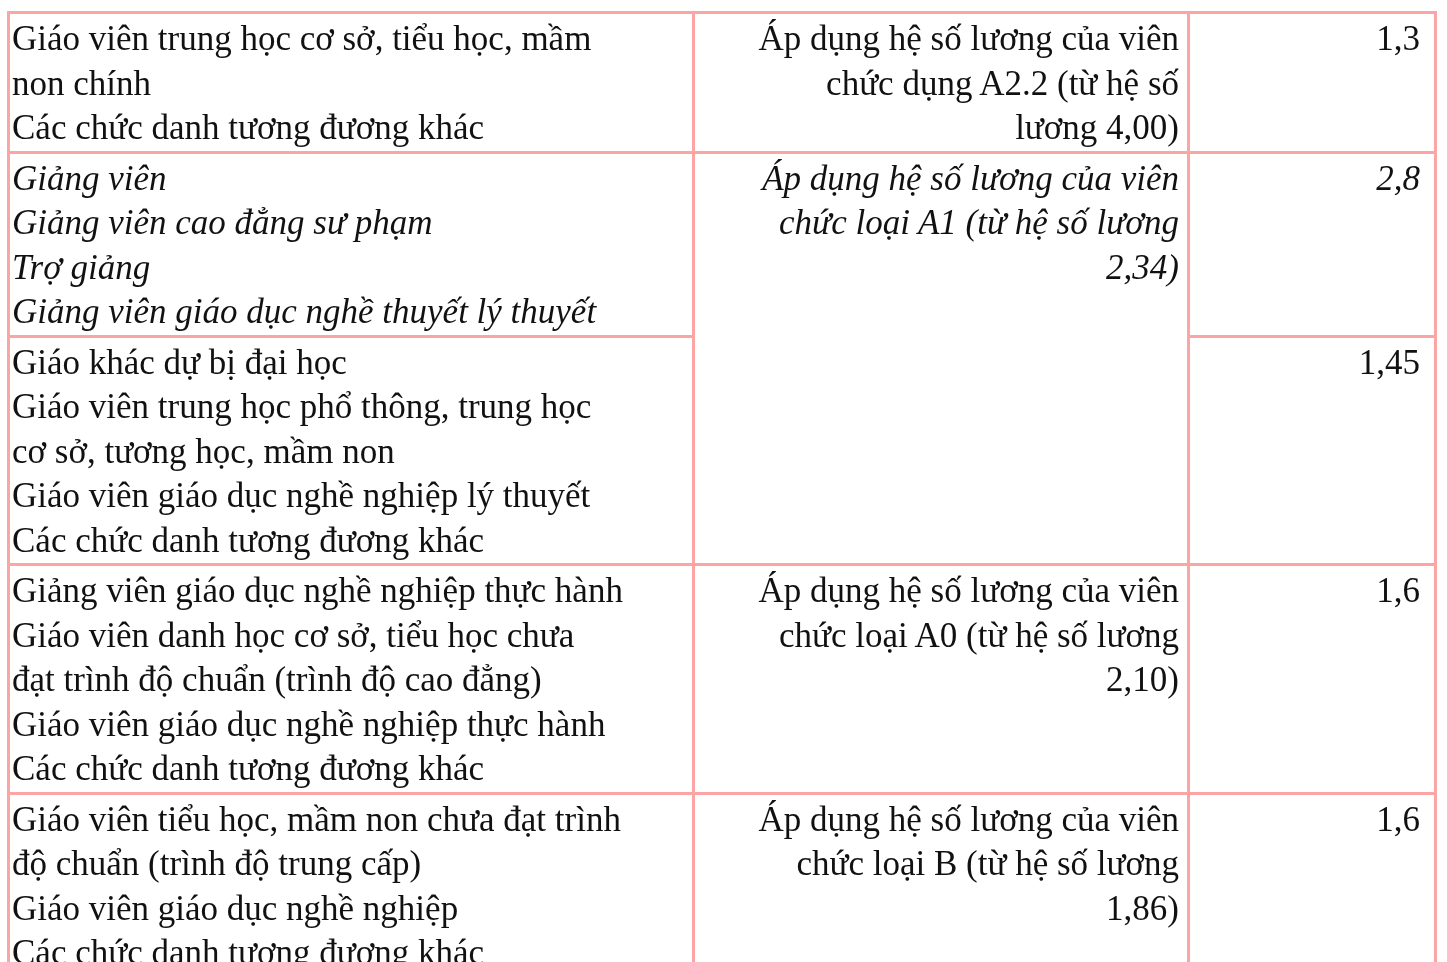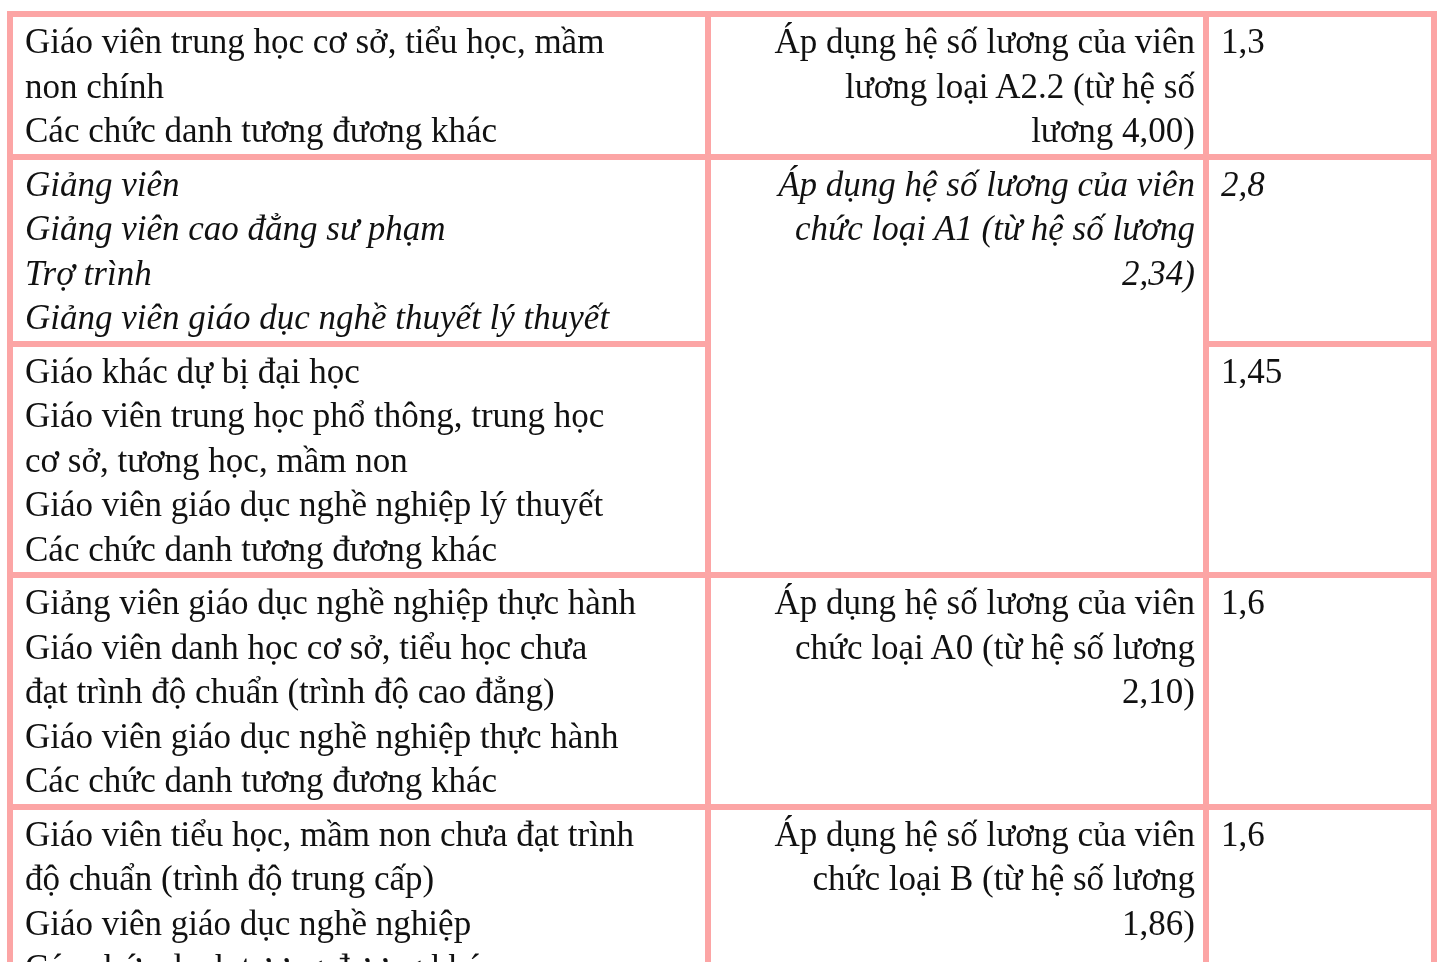--- a/index.html
+++ b/index.html
@@ -1,48 +1,48 @@
 <!DOCTYPE html>
 <html><head>
 <meta charset="utf-8">
 <style>
   html, body { margin:0; padding:0; background:#ffffff; }
   body { width:1447px; height:962px; position:relative; overflow:hidden; }
   .tbl { position:absolute; left:7px; top:11px; width:1430px; border-collapse:collapse; table-layout:fixed;
          font-family:"Liberation Serif","DejaVu Serif",serif; font-size:35px; color:#111; }
-  .tbl td { border:6px solid #fca5a5; vertical-align:top; padding:3px 14px 0 12px; line-height:44.5px;margin-left:24px; }
+  .tbl td { border:3px solid #fca5a5; vertical-align:top; padding:3px 14px 0 2px; line-height:44.5px;margin-left:24px; }
   .tbl td.c1 { width:666px; text-align:justify; }
   .tbl td.c2 { width:476px; text-align:right; padding-left:8px; padding-right:8px; }
-  .tbl td.c3 { text-align:left; }
+  .tbl td.c3 { text-align:right; }
   .line { display:block; white-space:nowrap; }
   .tbl tr:last-child td { border-bottom:4px solid #111; }
 </style>
 </head>
 <body>
 
 <table class="tbl">
   <tbody>
       <tr style="height:135px;">
     <td class="c1">
       <span class="line">Giáo viên trung học cơ sở, tiểu học, mầm</span>
       <span class="line">non chính</span>
       <span class="line">Các chức danh tương đương khác</span>
     </td>
     <td class="c2">
       <span class="line">Áp dụng hệ số lương của viên</span>
-      <span class="line">lương loại A2.2 (từ hệ số</span>
+      <span class="line">chức dụng A2.2 (từ hệ số</span>
       <span class="line">lương 4,00)</span>
     </td>
     <td class="c3">1,3</td>
   </tr>
   <tr style="height:179px;font-style:italic;">
     <td class="c1">
       <span class="line">Giảng viên</span>
       <span class="line">Giảng viên cao đẳng sư phạm</span>
-      <span class="line">Trợ trình</span>
+      <span class="line">Trợ giảng</span>
       <span class="line">Giảng viên giáo dục nghề thuyết lý thuyết</span>
     </td>
     <td class="c2" rowspan="2">
       <span class="line">Áp dụng hệ số lương của viên</span>
       <span class="line">chức loại A1 (từ hệ số lương</span>
       <span class="line">2,34)</span>
     </td>
     <td class="c3">2,8</td>
   </tr>
   <tr style="height:223px;">

